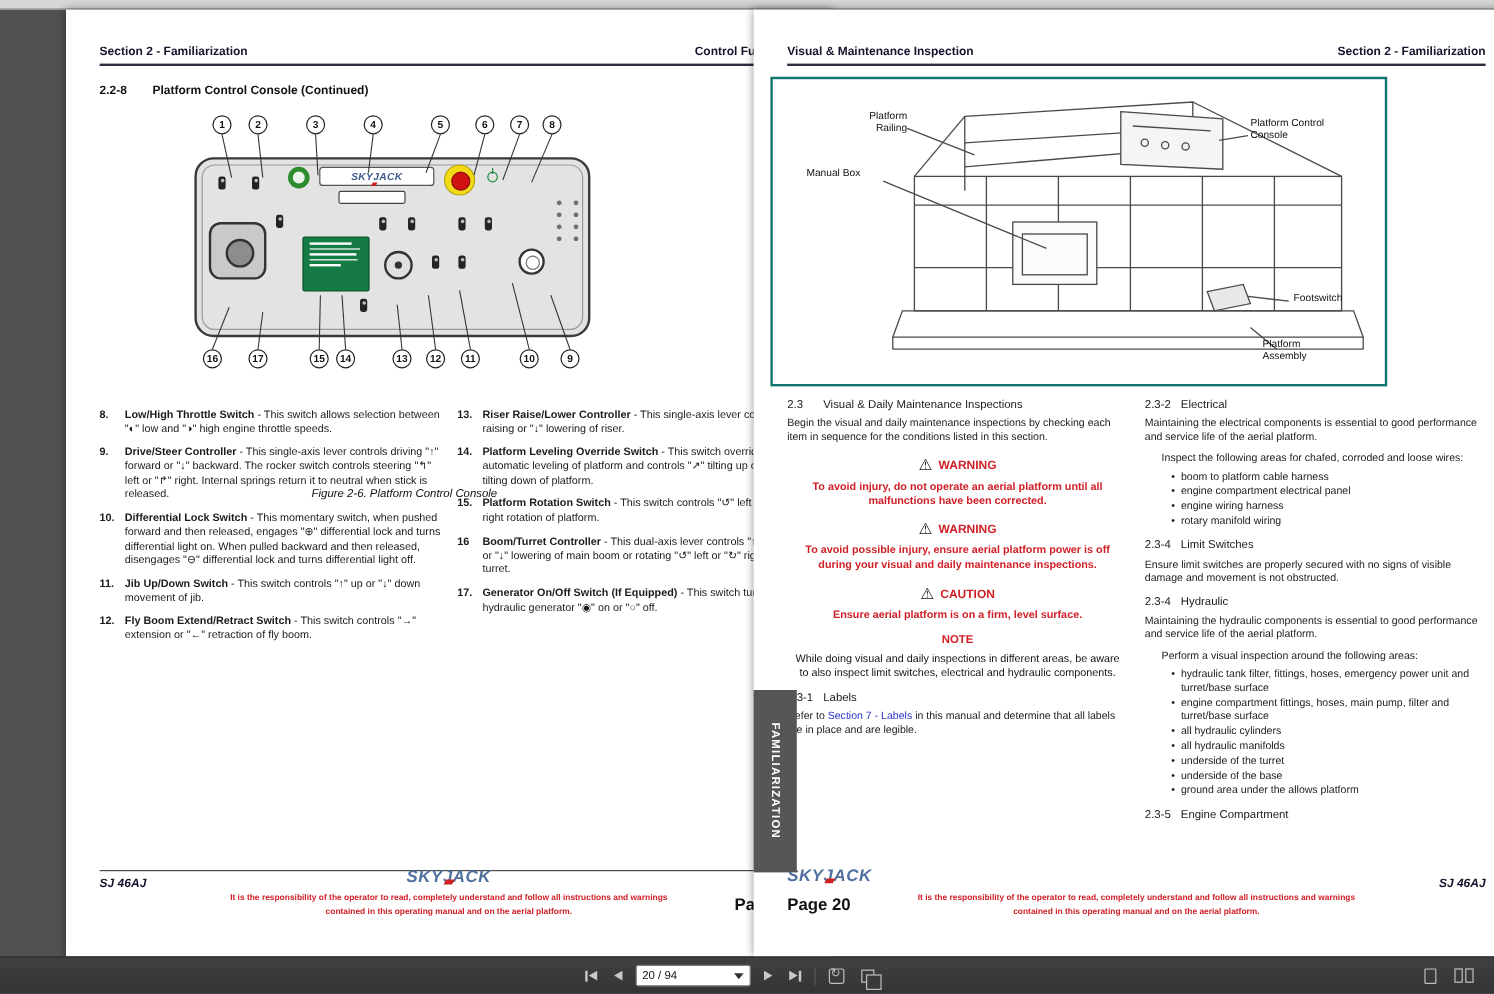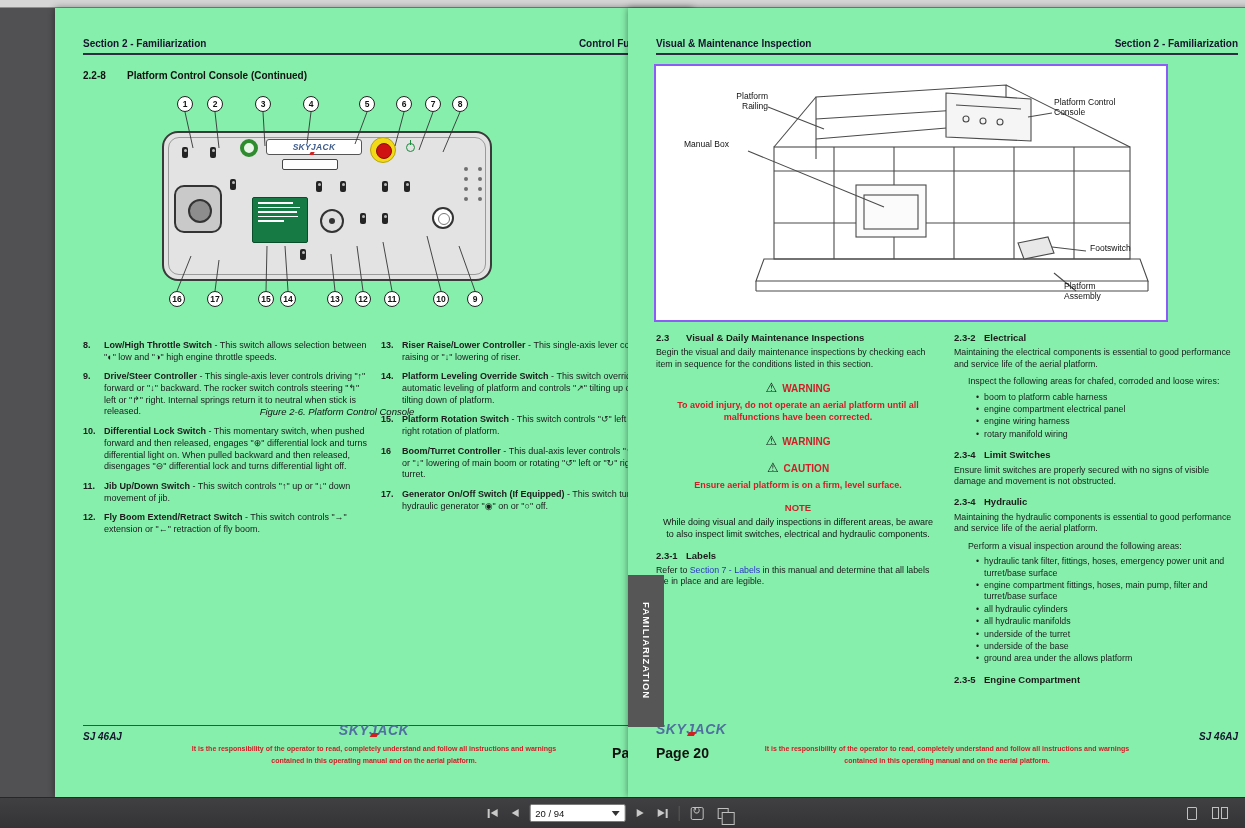--- a/index.html
+++ b/index.html
@@ -1,19 +1,19 @@
 <!DOCTYPE html>
 <html><head>
 <meta charset="utf-8">
 <style>
   *{margin:0;padding:0;box-sizing:border-box}
   html,body{width:1245px;height:828px;overflow:hidden}
   body{position:relative;background:#515153;font-family:"Liberation Sans",sans-serif;color:#111}
   .top-strip{position:absolute;top:0;left:0;width:100%;height:8px;background:#d6d6d6;border-bottom:1px solid #8e8e8e}
-  .page{position:absolute;top:8px;width:638px;height:789px;background:#86efac;box-shadow:0 0 7px rgba(0,0,0,.45)}
+  .page{position:absolute;top:8px;width:638px;height:789px;background:#ffffff;box-shadow:0 0 7px rgba(0,0,0,.45)}
   .page-left{left:55px}
   .page-right{left:628px}
 
   
   .page-header{position:absolute;top:30px;left:28px;right:28px;display:flex;justify-content:space-between;font-size:10px;font-weight:bold;color:#14142e}
   .header-rule{position:absolute;top:45px;left:28px;right:28px;height:2px;background:#2e2e42}
 
   
   .sec-heading{position:absolute;top:62px;left:28px;font-size:10px;font-weight:bold;color:#111}
   .sec-heading .sec-num{display:inline-block;width:44px}
@@ -50,36 +50,36 @@
   .dotcol i{width:4px;height:4px;border-radius:50%;background:#6f6f6f}
   .fig-caption{position:absolute;top:310px;left:0;right:0;text-align:center;font-size:9.5px;font-style:italic;color:#111}
 
   
   .cols{position:absolute;top:332px;left:28px;right:28px;display:flex;gap:14px;font-size:9px;line-height:1.3;color:#1b1b1b}
   .col{flex:1;min-width:0}
   .list-item{display:flex;gap:5px;margin-bottom:8px}
   .item-num{flex:0 0 16px;font-weight:bold}
   .item-text b{font-weight:bold}
   
-  .sect-head{font-weight:bold;font-size:9.5px;margin:9px 0 3px}
+  .sect-head{font-weight:normal;font-size:9.5px;margin:9px 0 3px}
   .sect-head .sh-num{display:inline-block;min-width:30px}
   .sect-body{margin-bottom:2px}
   .indent{margin:6px 0 4px 14px}
   .bullet{display:flex;gap:5px;margin:0 0 1px 22px}
   .bullet::before{content:"\2022";flex:0 0 auto}
   .alert{margin:10px 4px 8px;text-align:center}
   .alert-head{display:flex;align-items:center;justify-content:center;gap:5px;font-weight:bold;color:#cf2027;font-size:10px}
   .alert-tri::before{content:"\26A0";font-size:13px;color:#111;font-weight:normal}
   .alert-body{color:#cf2027;font-weight:bold;font-size:9px;margin-top:3px;line-height:1.3}
   .note-head{color:#cf2027;font-weight:bold;font-size:9.5px;text-align:center;margin-top:10px}
   .note-body{color:#151515;font-size:9px;text-align:center;margin:3px 6px 8px;line-height:1.3}
   .doc-link{color:#2b35c8;cursor:pointer}
 
   
-  .insp-figure{position:absolute;top:56px;left:26px;width:514px;height:258px;border:2px solid #8b5cf6;background:#fff}
+  .insp-figure{position:absolute;top:56px;left:14px;width:514px;height:258px;border:2px solid #0f766e;background:#fff}
   .insp-figure svg{position:absolute;left:0;top:0;width:100%;height:100%}
   .fig-label{position:absolute;font-size:8.5px;color:#111;line-height:1.15}
 
   
   .page-footer{position:absolute;left:28px;right:28px;bottom:12px;height:56px;font-size:10px}
   .footer-rule{position:absolute;top:-4px;left:0;right:0;height:1px;background:#4a4a4a}
   .f-model{position:absolute;font-weight:bold;font-style:italic;color:#14142e;font-size:10px}
   .f-page{position:absolute;font-weight:bold;color:#111;font-size:14px}
   .f-line{position:absolute;left:0;right:0;text-align:center;color:#cf2027;font-weight:bold;font-size:7px}
   .skyjack-logo{position:absolute;font-weight:bold;font-style:italic;font-size:14px;letter-spacing:.5px;color:#50719f}
@@ -335,20 +335,21 @@
             <span>WARNING</span>
           </div>
         <div class="alert-body">To avoid injury, do not operate an aerial platform until all malfunctions have been corrected.</div>
       </div>
 
       <div class="alert">
         <div class="alert-head">
             <span class="alert-tri"></span>
             <span>WARNING</span>
           </div>
+        <div class="alert-body">To avoid possible injury, ensure aerial platform power is off during your visual and daily maintenance inspections.</div>
       </div>
 
       <div class="alert">
         <div class="alert-head">
             <span class="alert-tri"></span>
             <span>CAUTION</span>
           </div>
         <div class="alert-body">Ensure aerial platform is on a firm, level surface.</div>
       </div>
 

